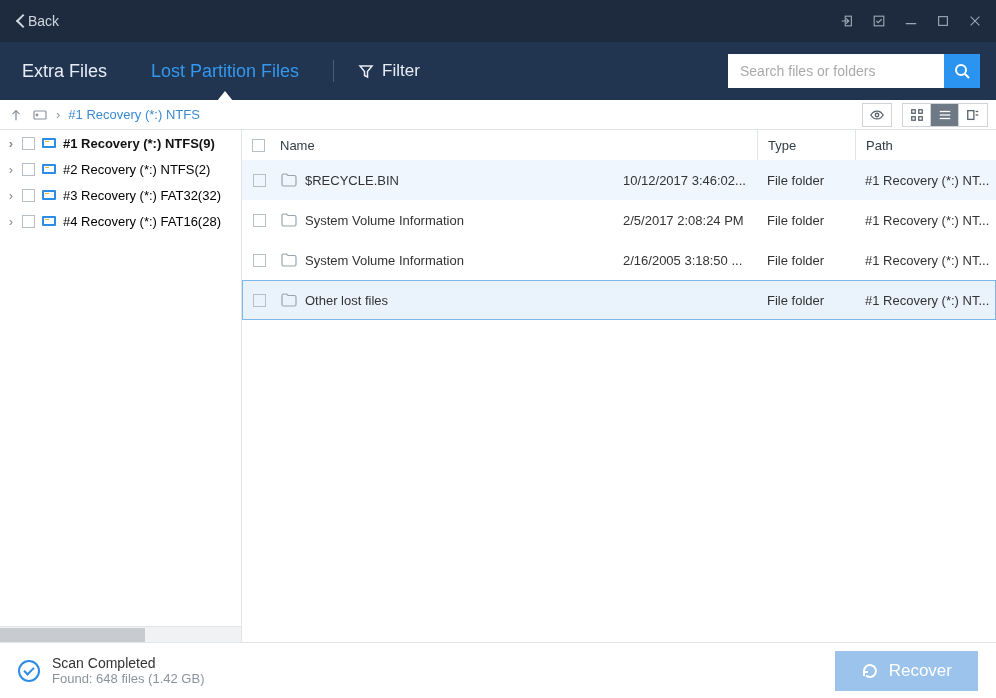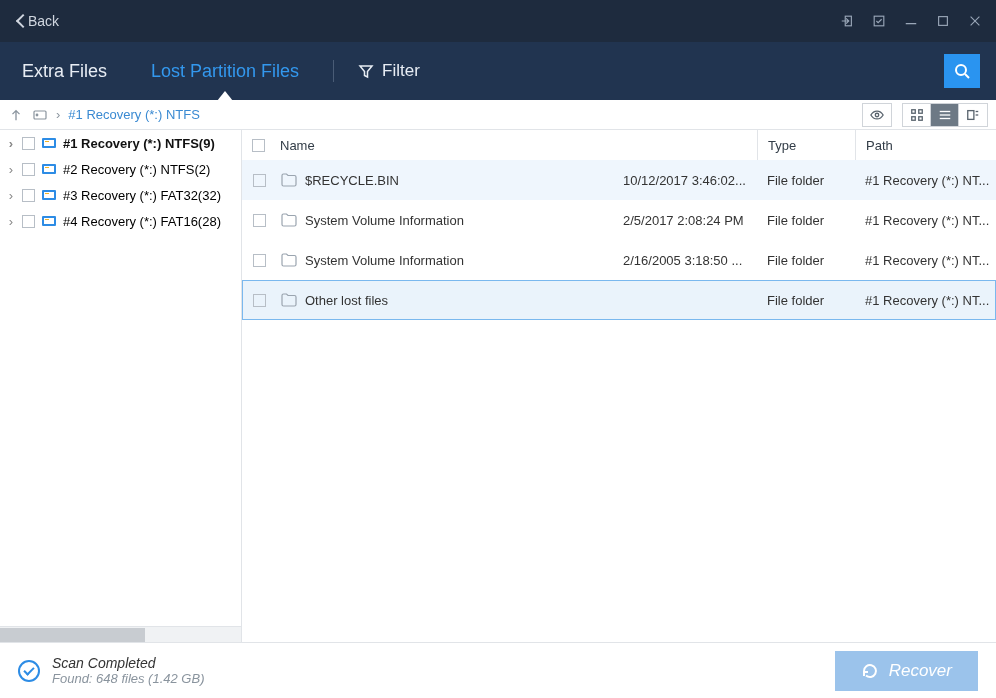--- a/index.html
+++ b/index.html
@@ -263,21 +263,20 @@
 .folder-ico { width: 16px; height: 14px; flex-shrink: 0; }
 
 
 .footer {
   height: 56px;
   border-top: 1px solid #e1e4e8;
   display: flex;
   align-items: center;
   padding: 0 18px;
   gap: 12px;
-  font-style: italic;
 }
 .status-ico {
   width: 22px; height: 22px;
   border: 2px solid #2d8ce5;
   border-radius: 50%;
   display: flex; align-items: center; justify-content: center;
   color: #2d8ce5;
 }
 .status-check { width: 10px; height: 6px; border-left: 2px solid #2d8ce5; border-bottom: 2px solid #2d8ce5; transform: rotate(-45deg); margin-top: -2px; }
 .status-text .line1 { color: #333; font-size: 14px; }
@@ -348,20 +347,21 @@
     <div class="vsep"></div>
     <div class="filter-btn">
       <svg class="filter-icon" viewBox="0 0 16 16" fill="none" stroke-width="1.5">
           <path d="M2 3h12l-4.5 5.5V14l-3-1.5V8.5z"></path>
         </svg>
       <span>Filter</span>
     </div>
   </div>
   <div class="top-spacer"></div>
   <div class="search-wrap">
+    <input class="search-input" placeholder="Search files or folders" style="">
     <div class="search-btn">
       <svg viewBox="0 0 16 16" fill="none" stroke-width="2">
           <circle cx="7" cy="7" r="5"></circle>
           <line x1="11" y1="11" x2="15" y2="15"></line>
         </svg>
     </div>
   </div>
 </div>
 
 <div class="crumbbar">

